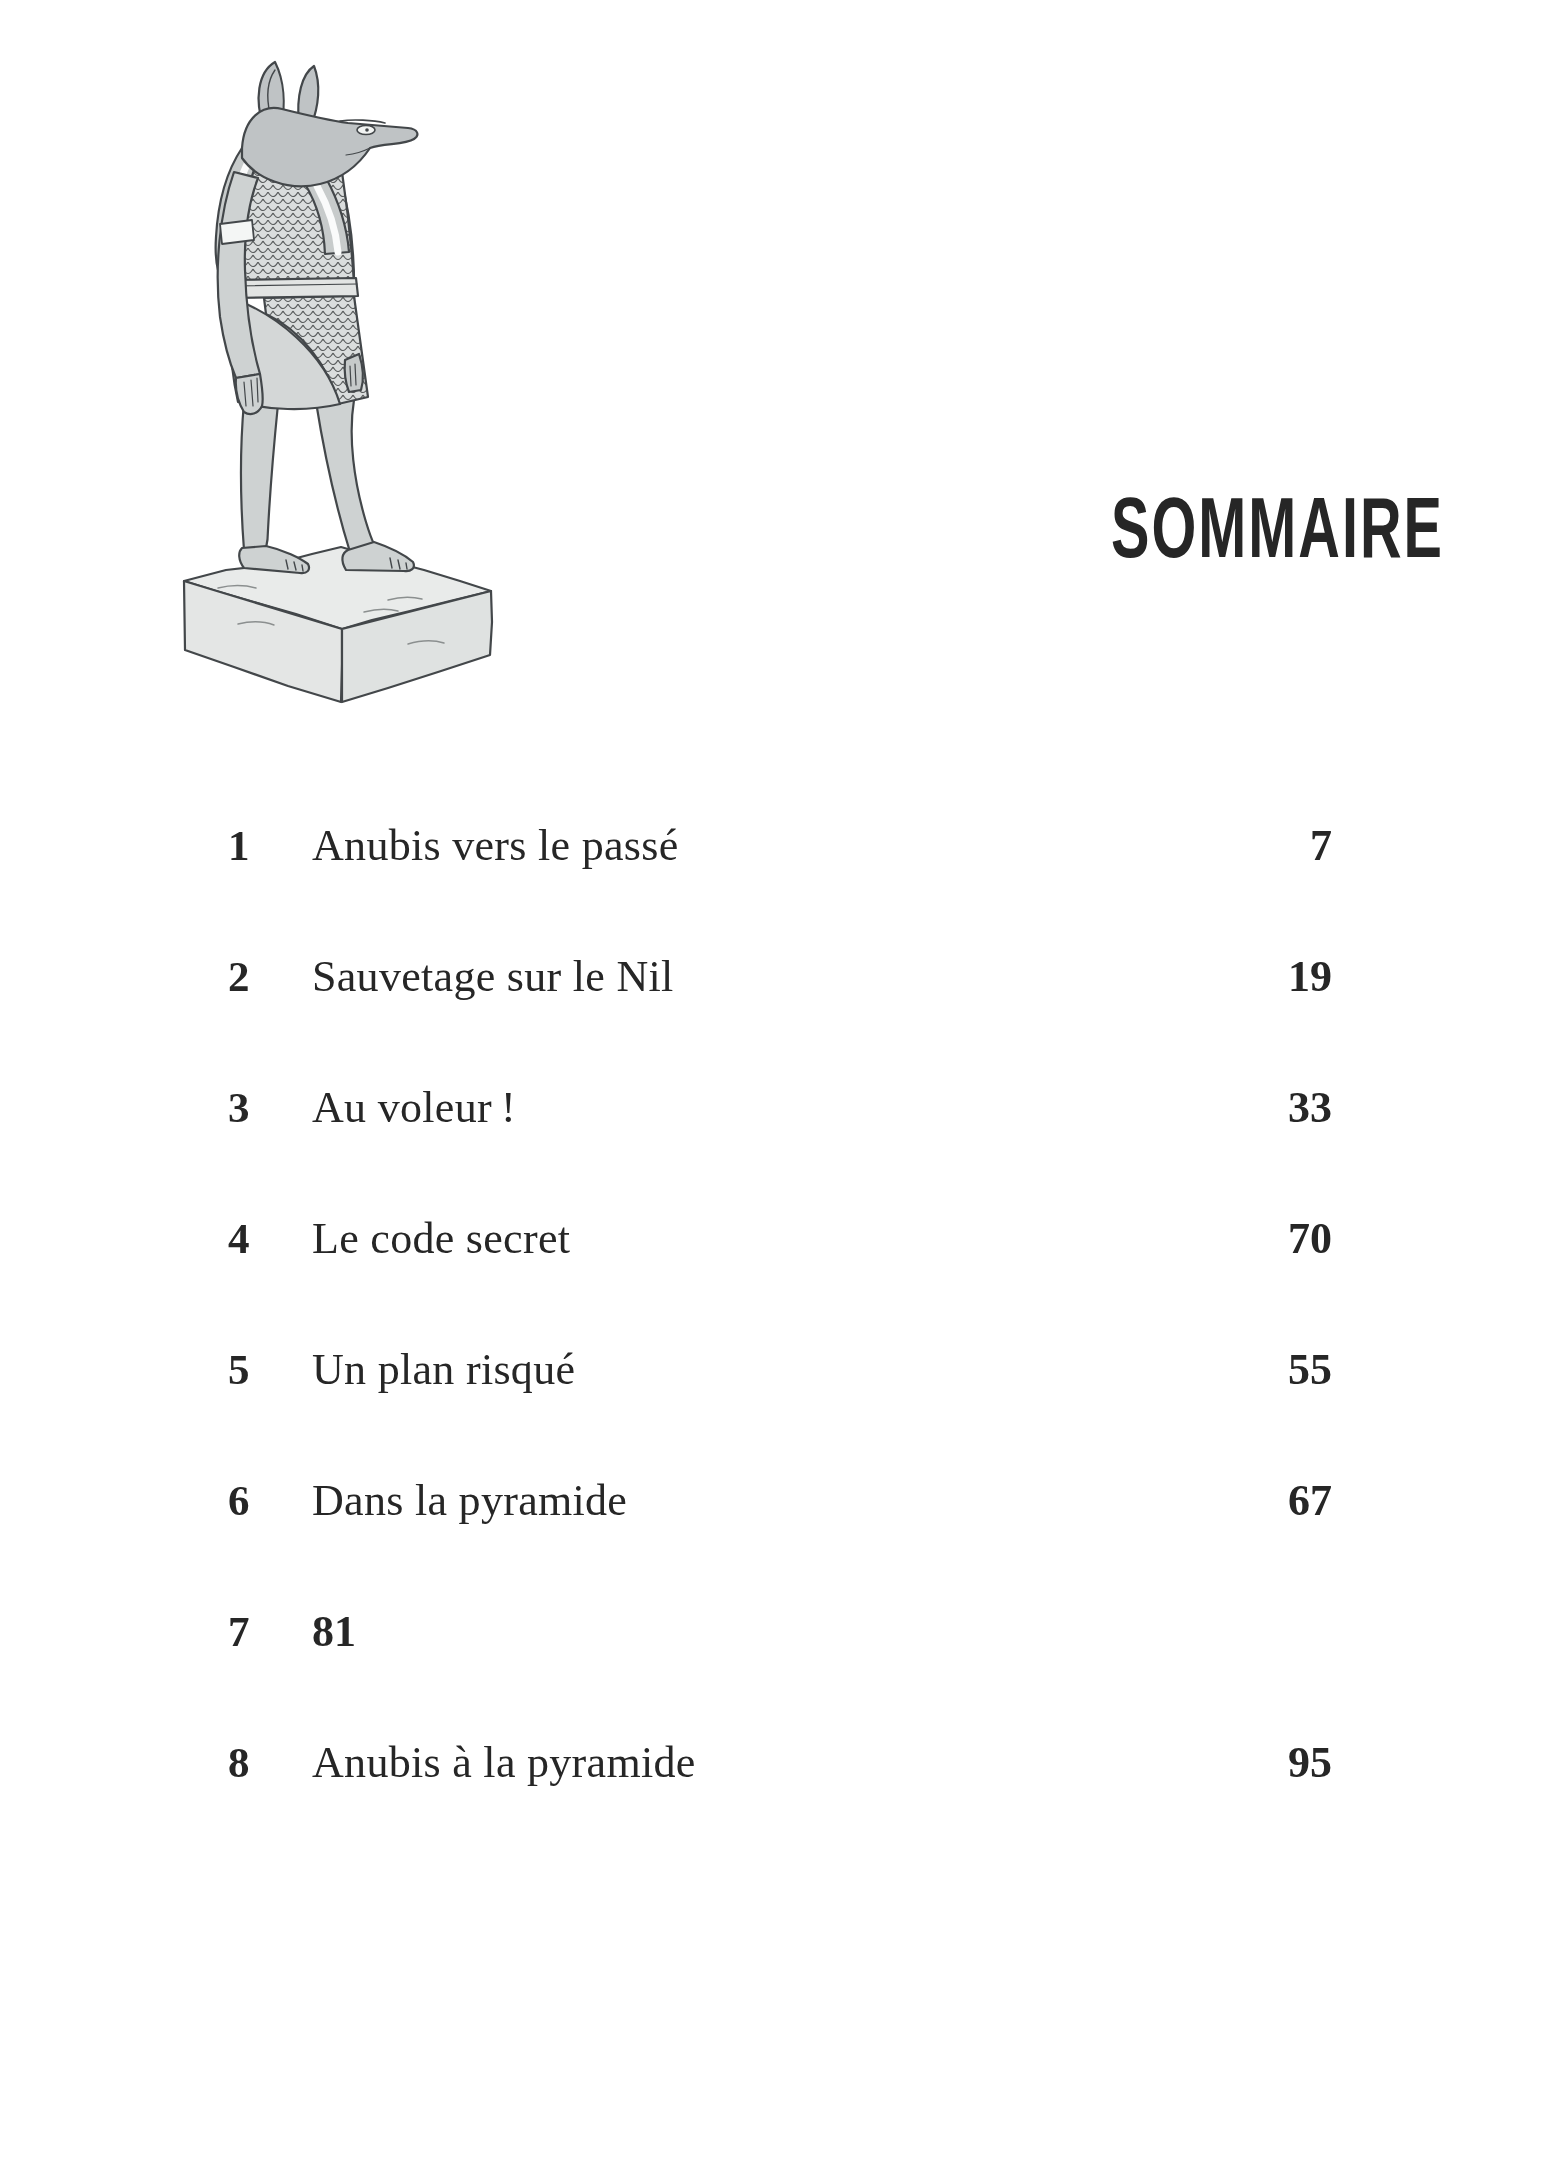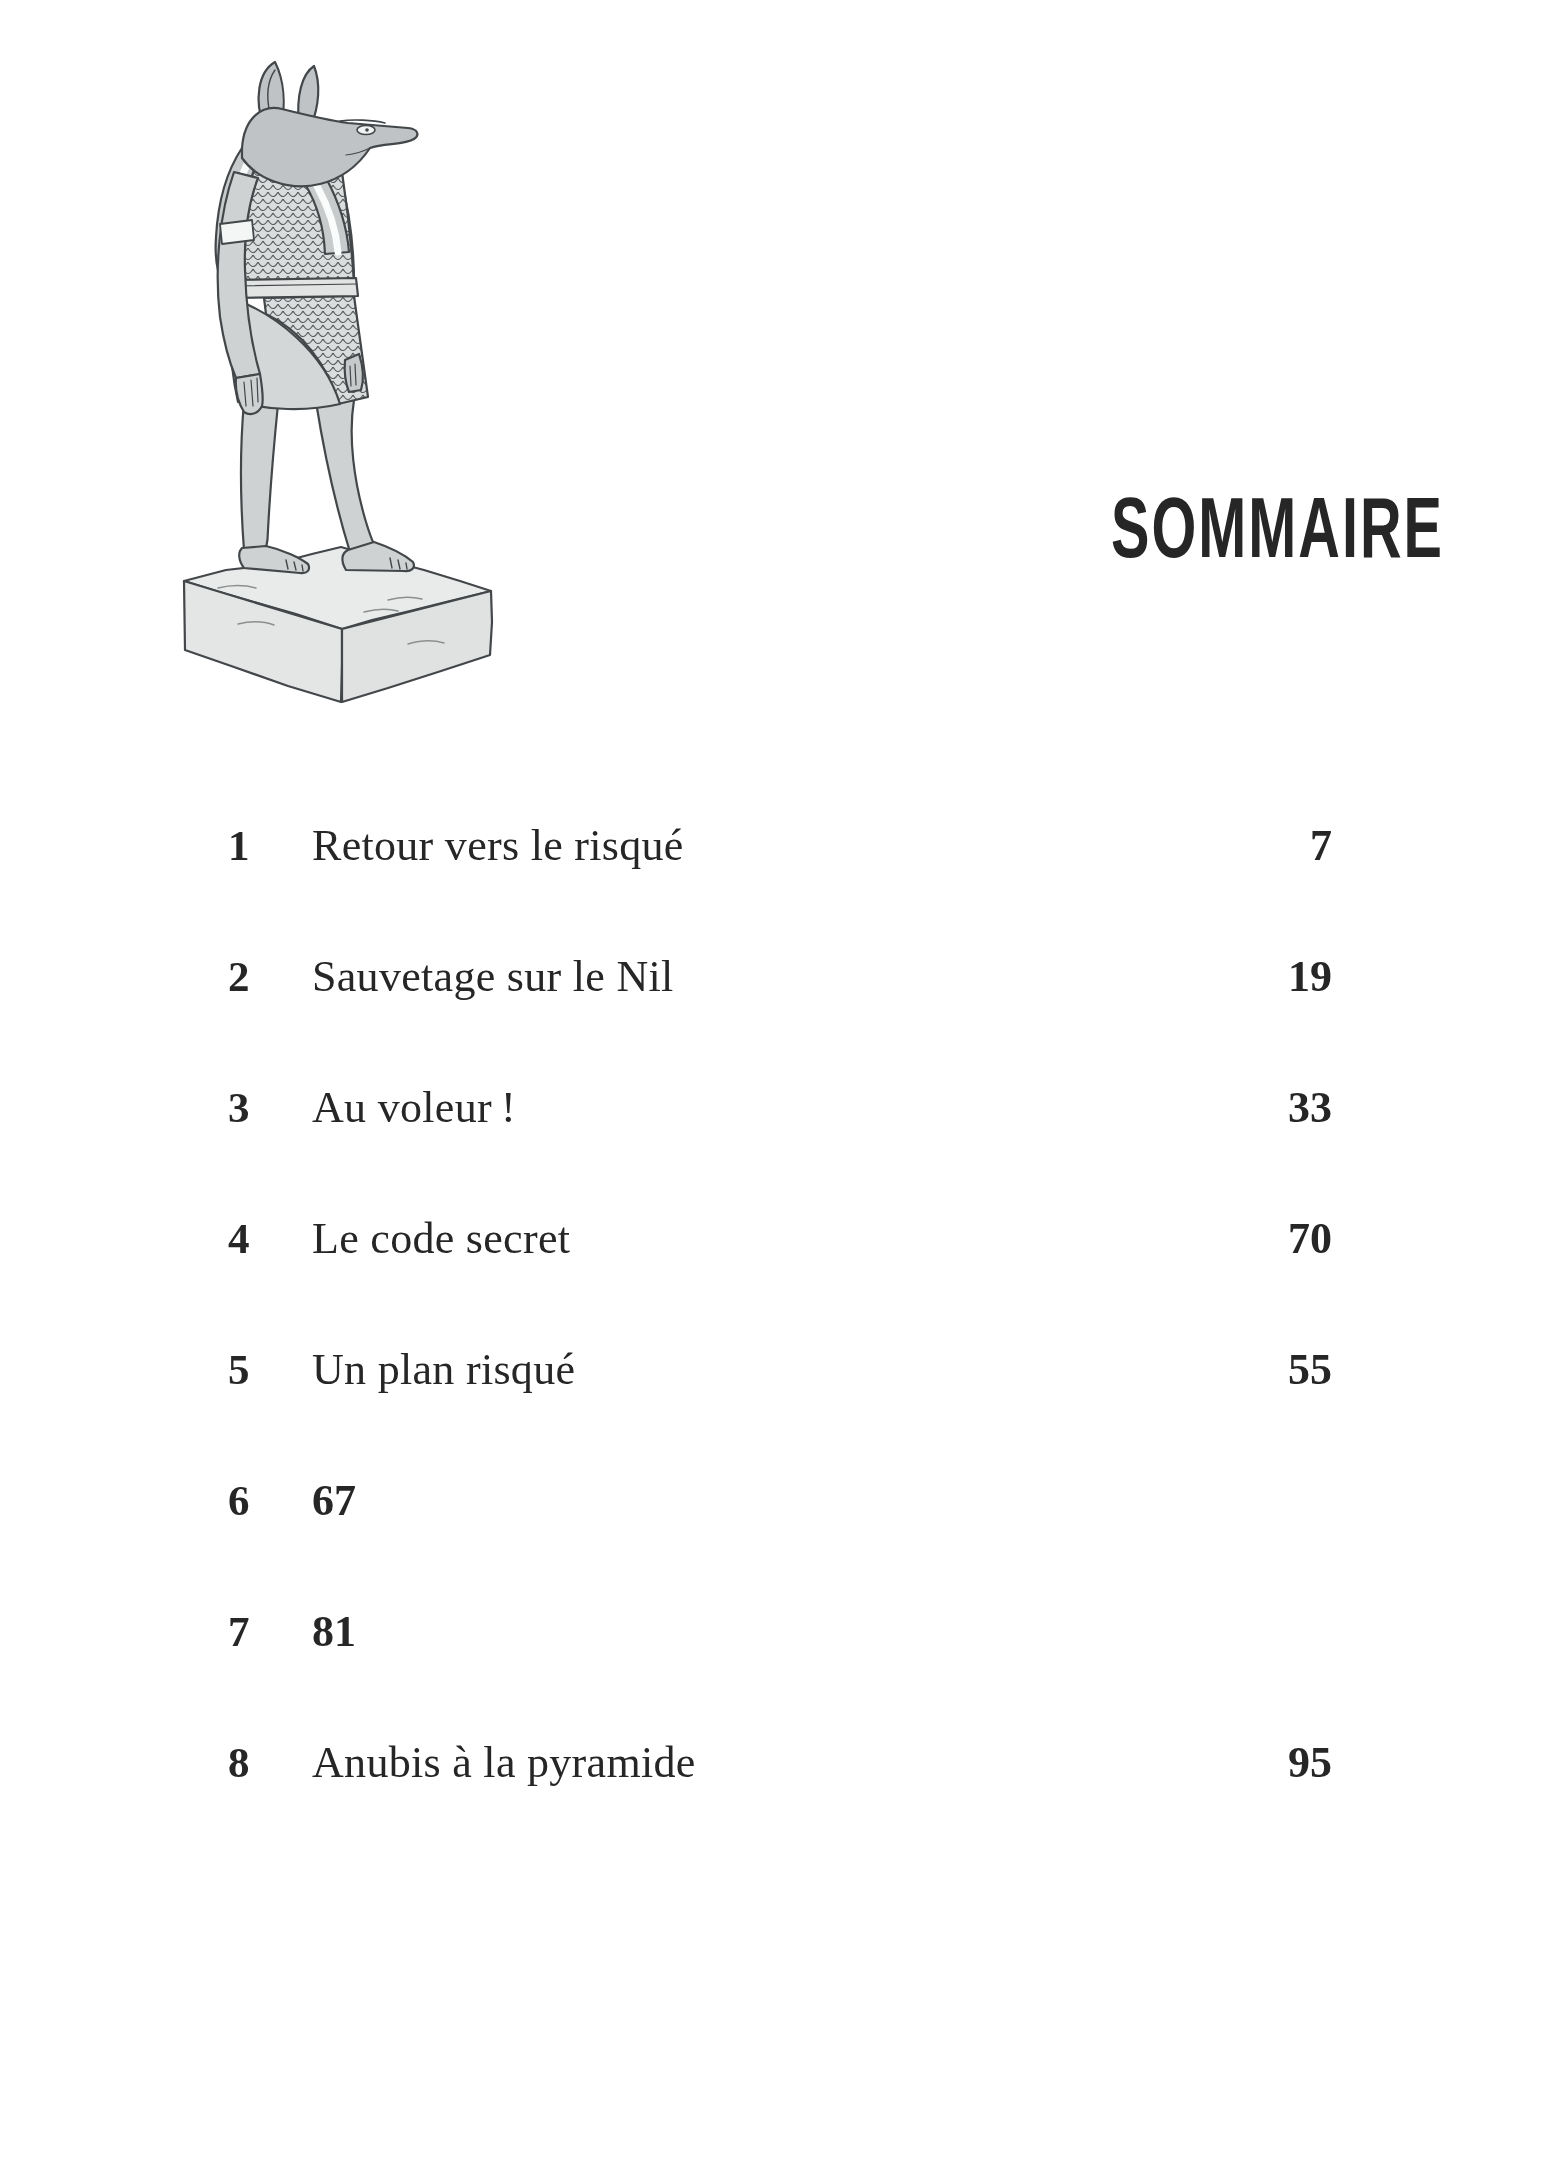--- a/index.html
+++ b/index.html
@@ -121,21 +121,21 @@
     </svg>
   </div>
 
   <div class="title-wrap">
     <h1 class="title">SOMMAIRE</h1>
   </div>
 
   <ol class="toc">
       <li class="toc-row">
     <span class="toc-num">1</span>
-    <span class="toc-title">Retour vers le risqué</span>
+    <span class="toc-title">Anubis vers le passé</span>
     <span class="toc-page">7</span>
   </li>
       <li class="toc-row">
     <span class="toc-num">2</span>
     <span class="toc-title">Sauvetage sur le Nil</span>
     <span class="toc-page">19</span>
   </li>
       <li class="toc-row">
     <span class="toc-num">3</span>
     <span class="toc-title">Au voleur !</span>
@@ -146,20 +146,21 @@
     <span class="toc-title">Le code secret</span>
     <span class="toc-page">70</span>
   </li>
       <li class="toc-row">
     <span class="toc-num">5</span>
     <span class="toc-title">Un plan risqué</span>
     <span class="toc-page">55</span>
   </li>
       <li class="toc-row">
     <span class="toc-num">6</span>
+    <span class="toc-title">Dans la pyramide</span>
     <span class="toc-page">67</span>
   </li>
       <li class="toc-row">
     <span class="toc-num">7</span>
     <span class="toc-page">81</span>
   </li>
       <li class="toc-row">
     <span class="toc-num">8</span>
     <span class="toc-title">Anubis à la pyramide</span>
     <span class="toc-page">95</span>

